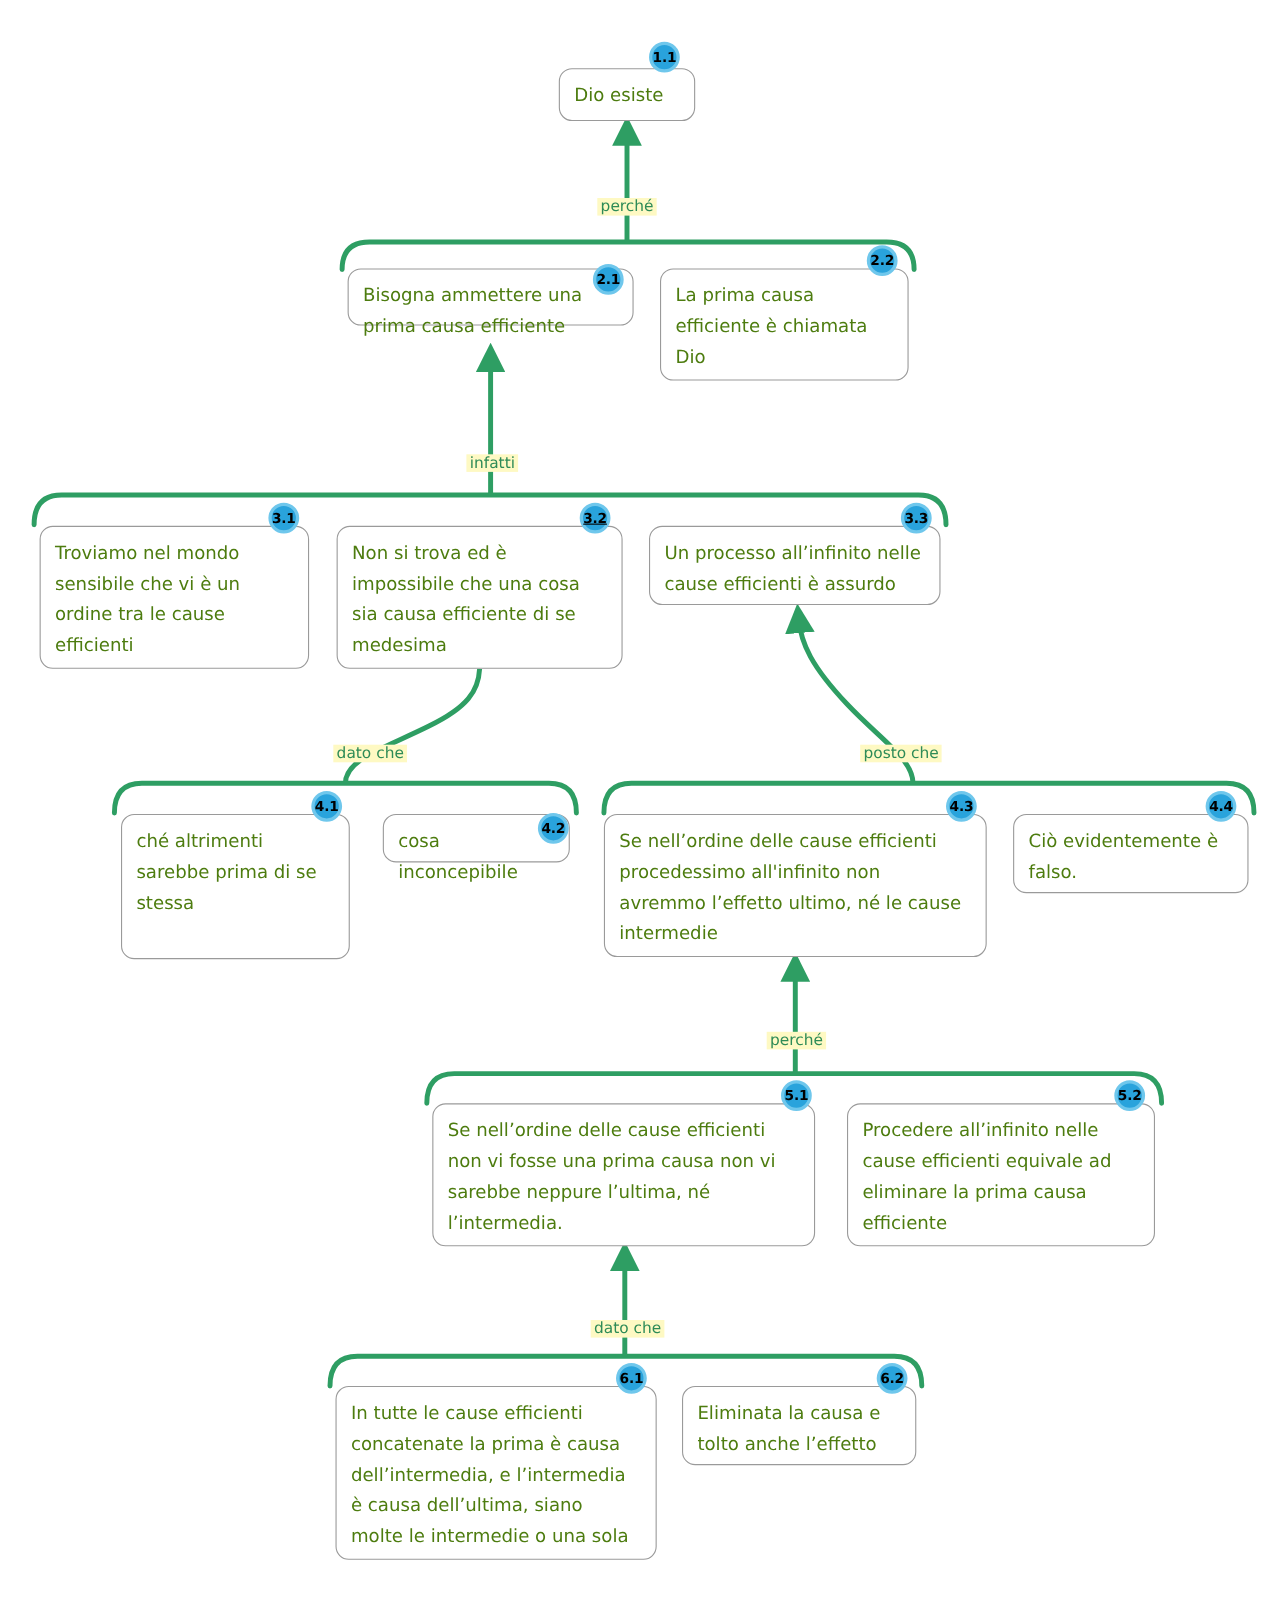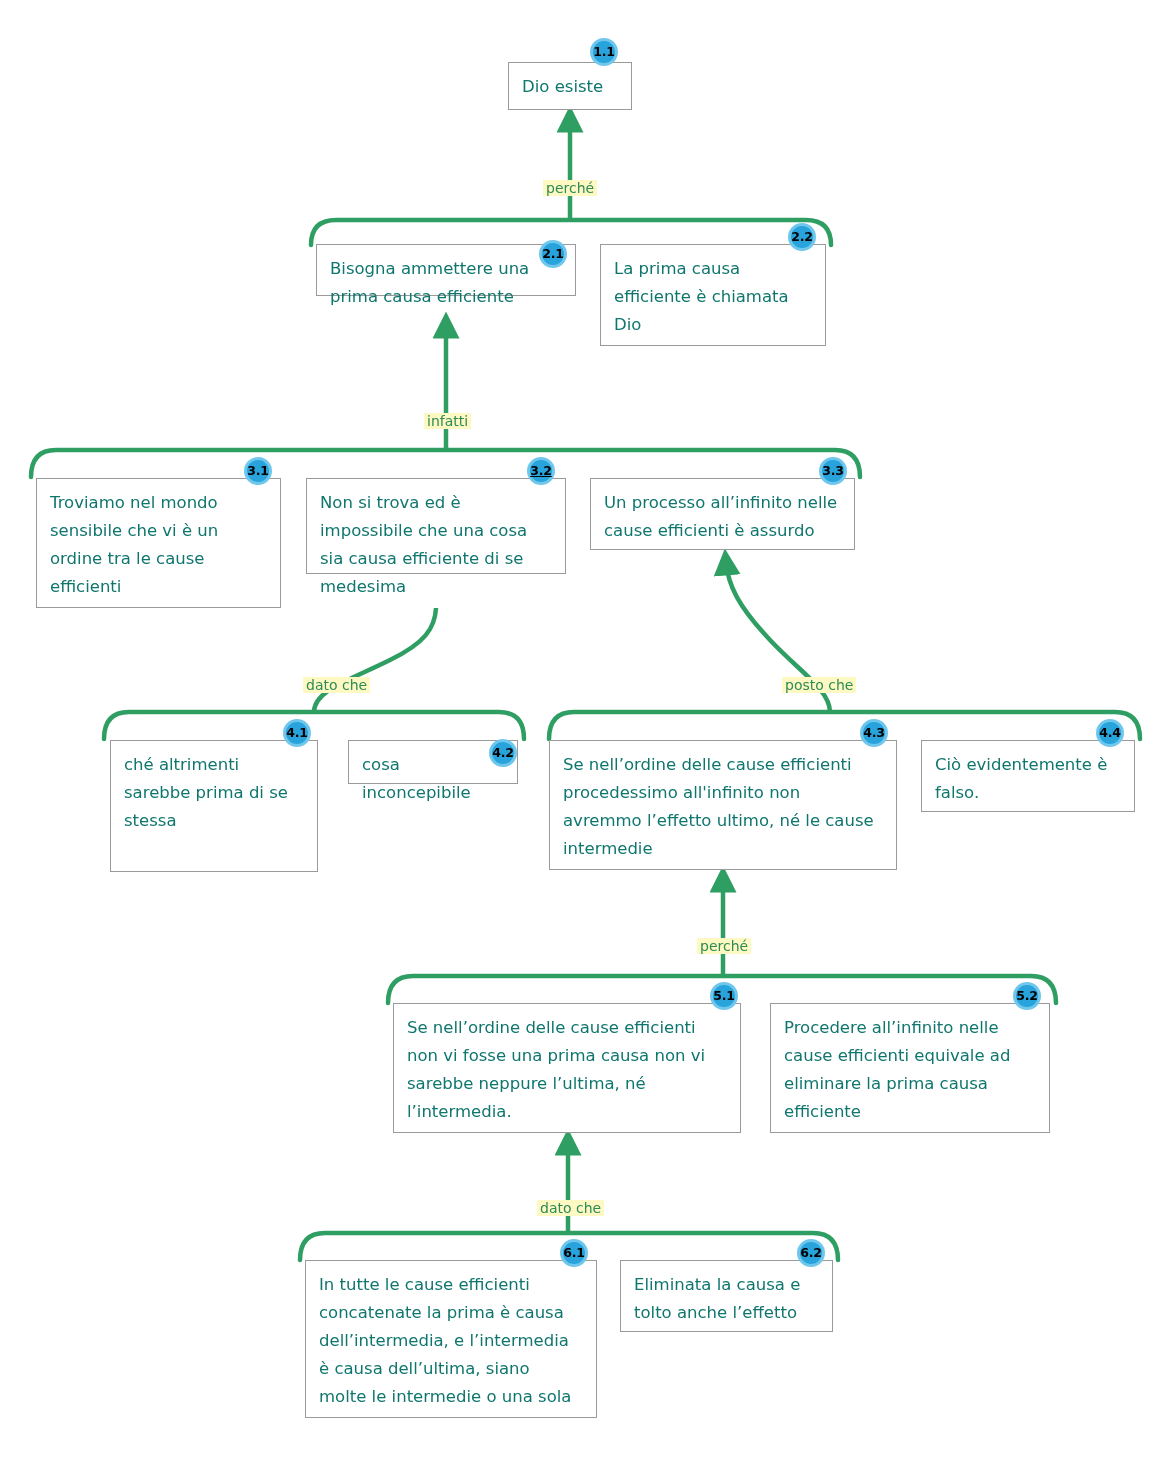--- a/index.html
+++ b/index.html
@@ -23,22 +23,22 @@
     top: 0;
     width: 1171px;
     height: 1459px;
     pointer-events: none;
   }
   .node {
     position: absolute;
     box-sizing: border-box;
     background: #ffffff;
     border: 1px solid #9a9a9a;
-    border-radius: 0;
-    color: #0f766e;
+    border-radius: 12px;
+    color: #4d7c0f;
     font-size: 16.5px;
     line-height: 28px;
     padding: 10px 14px 10px 13px;
     white-space: pre-wrap;
     z-index: 3;
   }
   .badge {
     position: absolute;
     width: 28px;
     height: 28px;
@@ -119,21 +119,21 @@
 efficiente è chiamata
 Dio</div>
   <div class="badge" style="left:788px; top:223px;">2.2</div>
 
   <div class="node" style="left:36px; top:478px; width:245px; height:130px;">Troviamo nel mondo
 sensibile che vi è un
 ordine tra le cause
 efficienti</div>
   <div class="badge" style="left:244px; top:457px;">3.1</div>
 
-  <div class="node" style="left:306px; top:478px; width:260px; height:96px;">Non si trova ed è
+  <div class="node" style="left:306px; top:478px; width:260px; height:130px;">Non si trova ed è
 impossibile che una cosa
 sia causa efficiente di se
 medesima</div>
   <div class="badge" style="left:527px; top:457px;text-decoration:underline;">3.2</div>
 
   <div class="node" style="left:590px; top:478px; width:265px; height:72px;">Un processo all’infinito nelle
 cause efficienti è assurdo</div>
   <div class="badge" style="left:819px; top:457px;">3.3</div>
 
   <div class="node" style="left:110px; top:740px; width:208px; height:132px;">ché altrimenti

